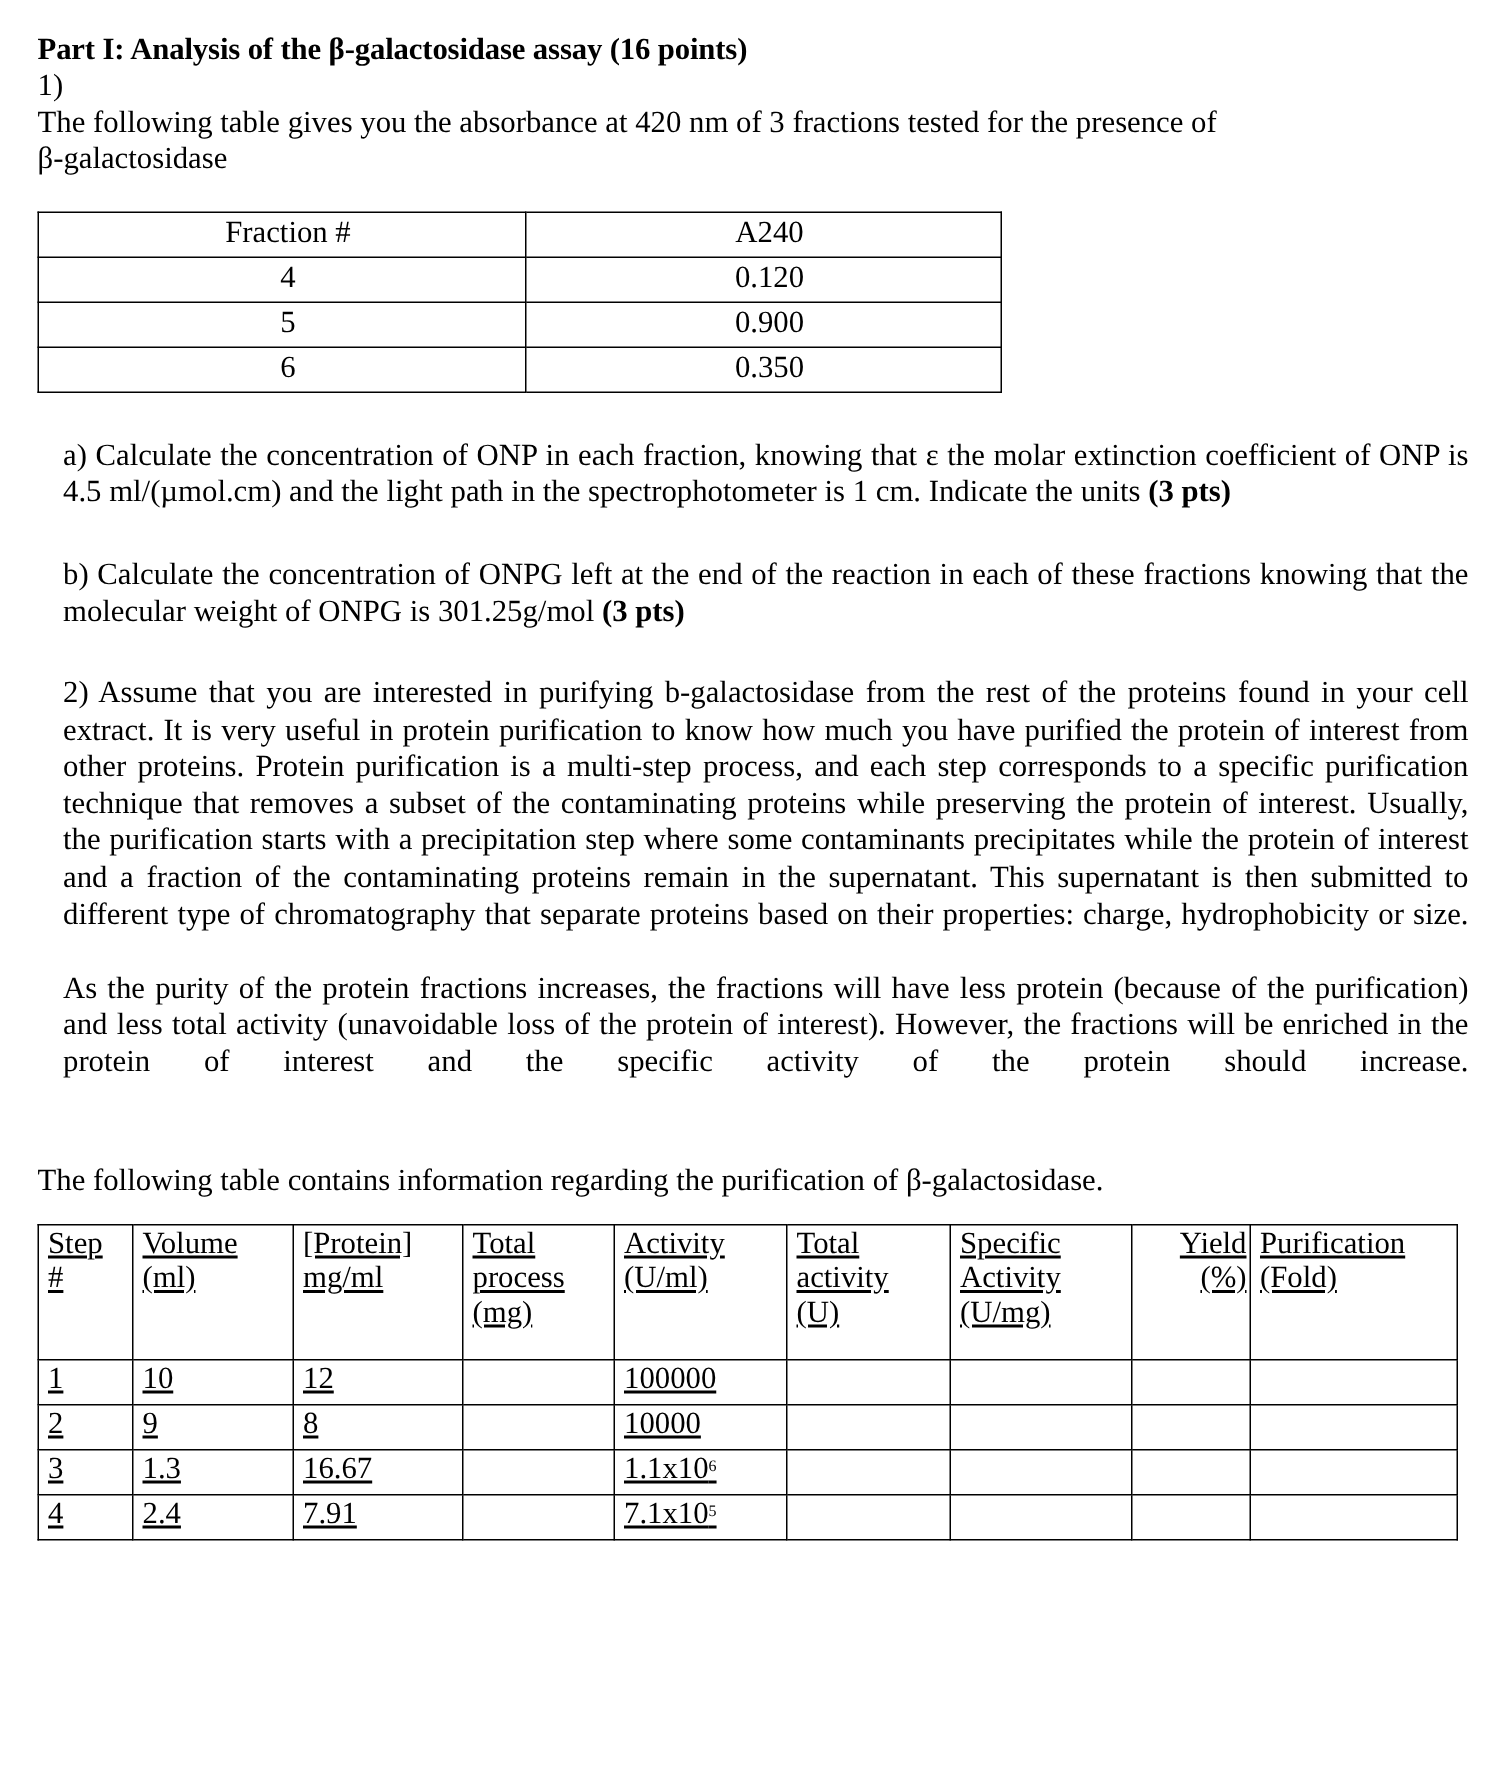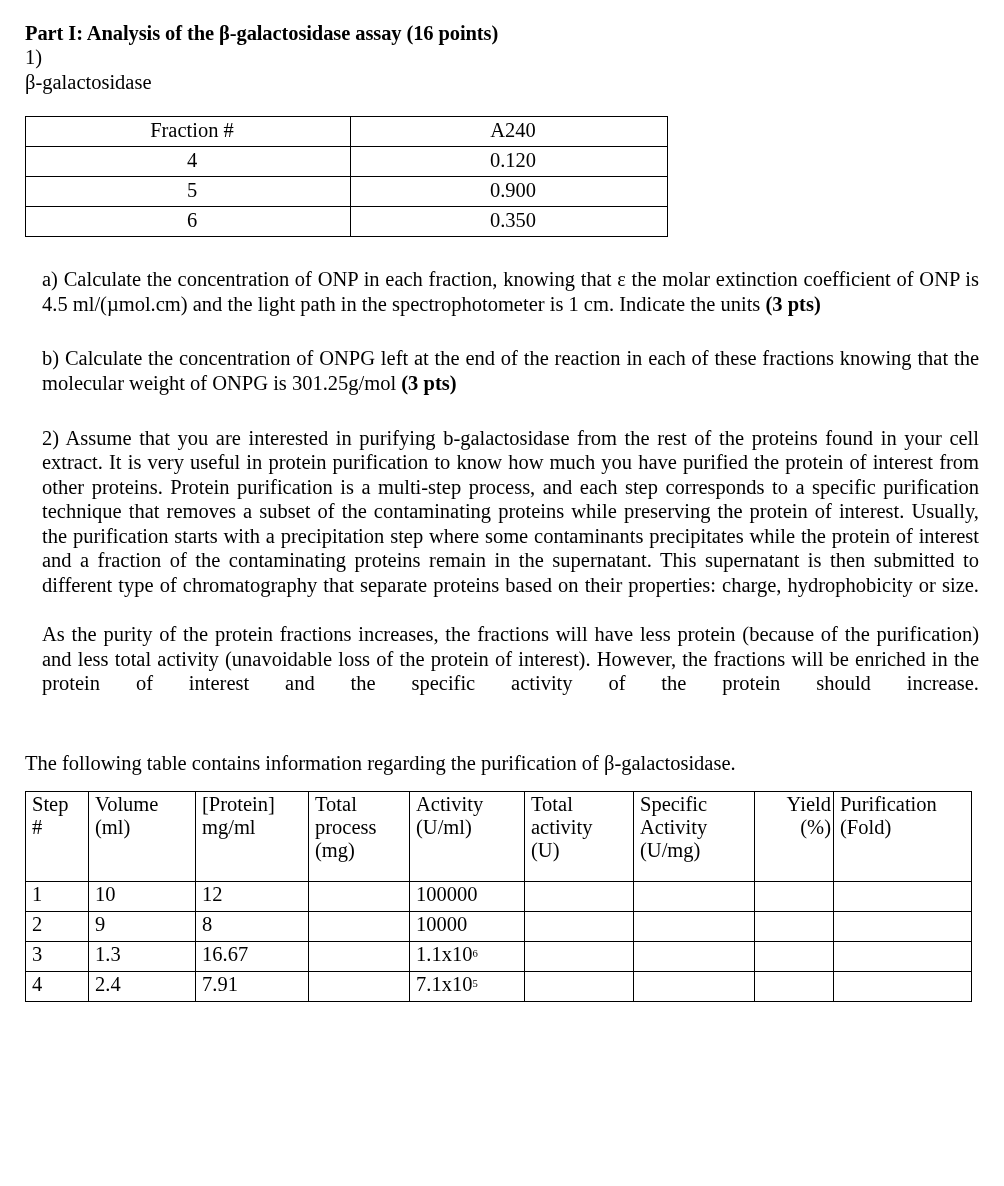--- a/index.html
+++ b/index.html
@@ -85,20 +85,21 @@
   table.t1 .c2 { width: 308px; }
 
   
   .t2-wrap {
     margin-top: 16px;
   }
   table.t2 {
     border-collapse: collapse;
     width: 865px;
     table-layout: fixed;
+    text-decoration: underline;
   }
   table.t2 td, table.t2 th {
     border: 1.6px solid #000;
     font-size: 20.5px;
     line-height: 1.12;
     padding: 1px 2px 2px 6px;
     vertical-align: top;
     text-align: left;
     font-weight: normal;
   }
@@ -126,20 +127,21 @@
   }
   .nowrap { white-space: nowrap; }
 </style>
 </head>
 <body>
 
 <div class="page">
 
   <div class="heading">Part I: Analysis of the β-galactosidase assay (16 points)</div>
   <div class="line">1)</div>
+  <div class="line">The following table gives you the absorbance at 420 nm of 3 fractions tested for the presence of</div>
   <div class="line">β-galactosidase</div>
 
   <div class="t1-wrap">
     <table class="t1">
       <tbody>
         <tr>
           <td class="c1">Fraction #</td>
           <td class="c2">A240</td>
         </tr>
         <tr>

